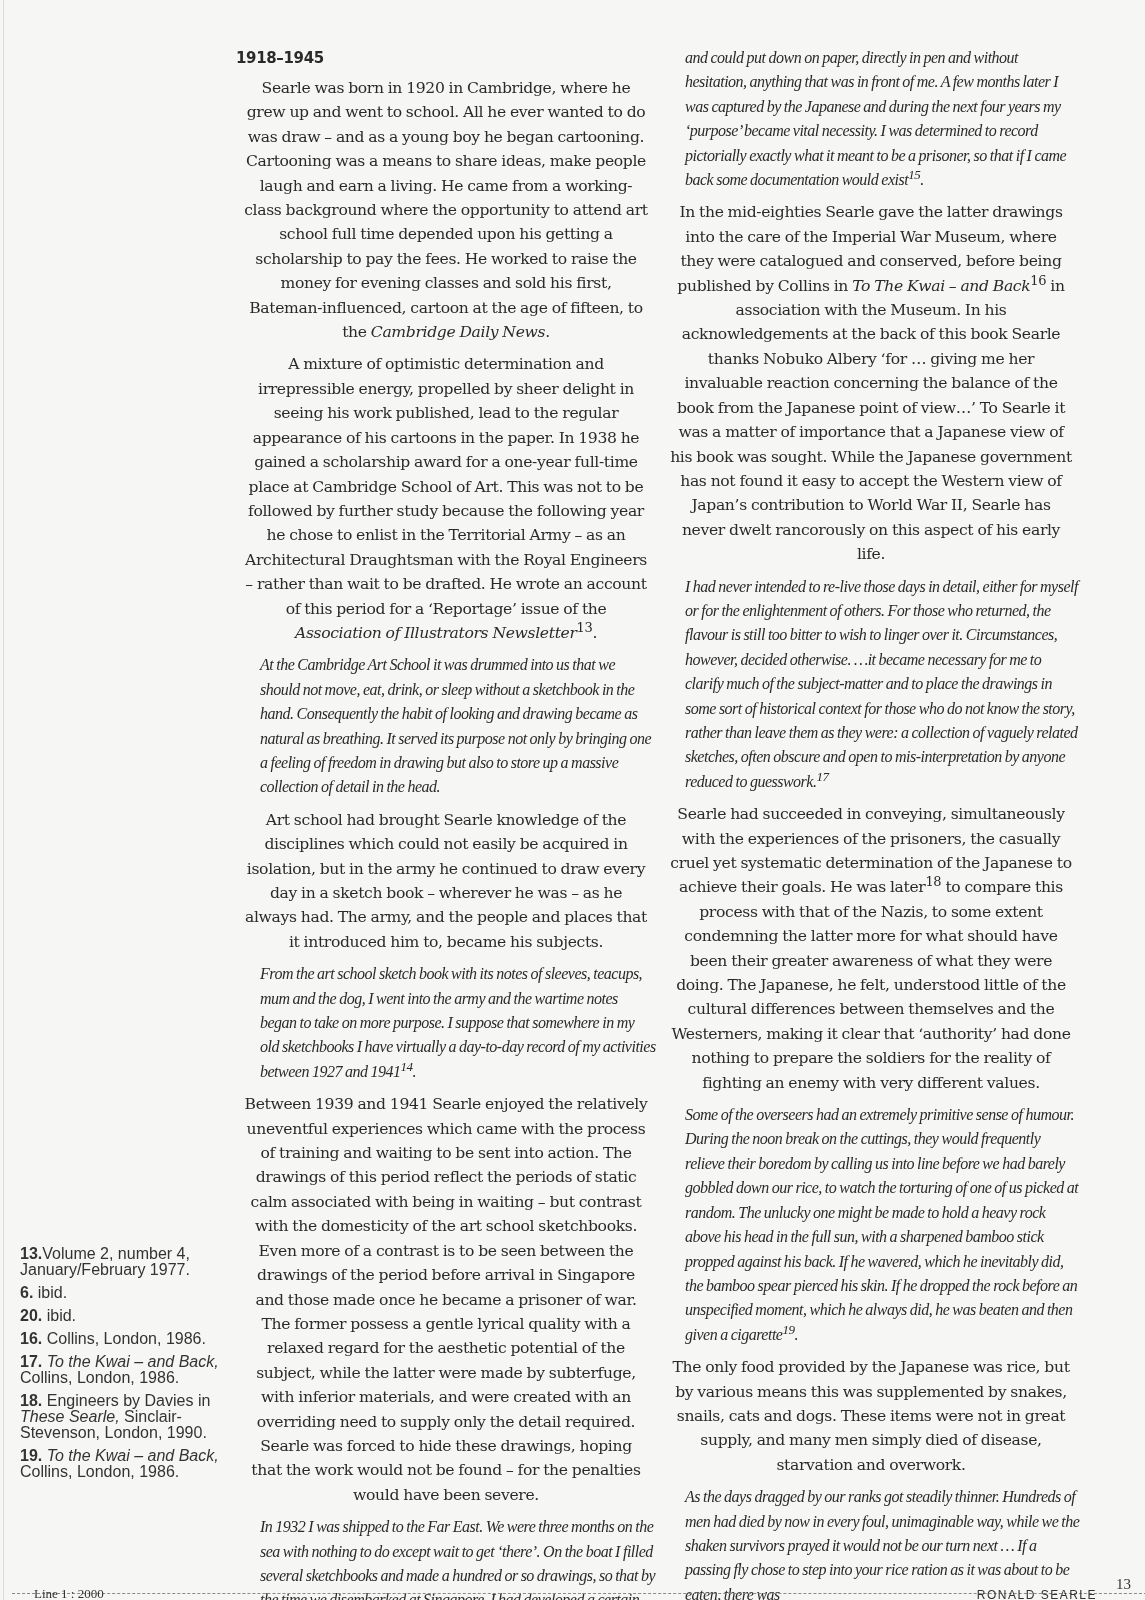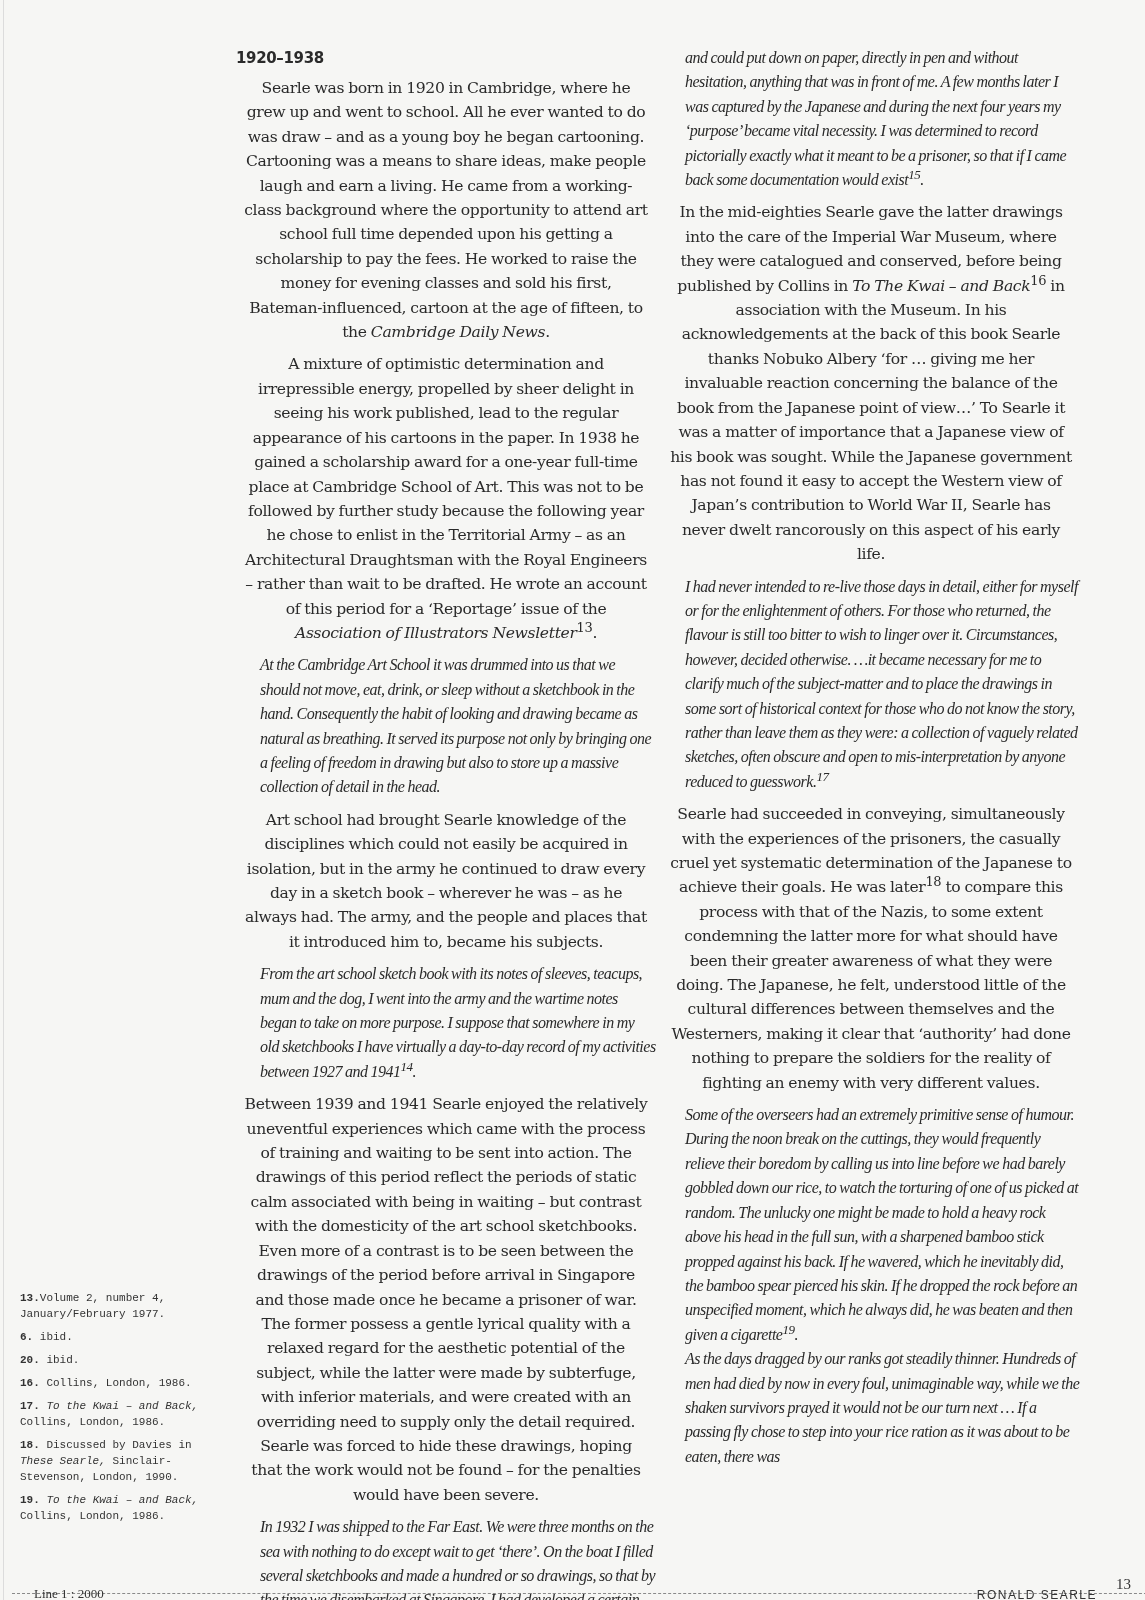--- a/index.html
+++ b/index.html
@@ -24,23 +24,23 @@
   .para { margin: 8px; text-align: center; }
   .quote {
     margin: 0; padding-left: 24px;
     font-style: italic; font-size: 14.2px; letter-spacing: -0.5px;
     font-family: "Liberation Serif", "DejaVu Serif", serif;
     font-size: 16px;
   }
   .quote.cont { padding-left: 24px; }
   sup { font-size: 13px; line-height: 0; }
   .footnotes {
-    position: absolute; left: 20px; top: 1290px; width: 200px;
-    font-family: Liberation Mono, monospace;
-    font-size: 11px; line-height: 16px; color: #333;
+    position: absolute; left: 20px; top: 1246px; width: 200px;
+    font-family: Liberation Sans, sans-serif;
+    font-size: 16px; line-height: 16px; color: #333;
   }
   .fn { margin: 0 0 7px 0; }
   .fn i { font-style: italic; }
   .fn-num { font-weight: bold; }
   .footer {
     position: absolute; left: 12px; top: 1590px; width: 1145px; height: 10px;
   }
   .footer-rule {
     position: absolute; left: 0; right: 0; top: 3px;
     border-top: 1px dashed #8a8a8a;
@@ -63,21 +63,21 @@
     position: absolute; left: 3px; top: 0; bottom: 0;
     border-left: 1px solid #dcdcdc;
   }
 </style>
 </head>
 <body>
 
 <div class="margin-rule"></div>
 
 <div class="col col-left">
-  <div class="heading">1920–1938</div>
+  <div class="heading">1918–1945</div>
 
   <p class="para"><span>Searle was born in 1920 in Cambridge, where he grew up and went to school. All he ever wanted to do was draw – and as a young boy he began cartooning. Cartooning was a means to share ideas, make people laugh and earn a living. He came from a working-class background where the opportunity to attend art school full time depended upon his getting a scholarship to pay the fees. He worked to raise the money for evening classes and sold his first, Bateman-influenced, cartoon at the age of fifteen, to the </span><i>Cambridge Daily News</i><span>.</span></p>
 
   <p class="para"><span>A mixture of optimistic determination and irrepressible energy, propelled by sheer delight in seeing his work published, lead to the regular appearance of his cartoons in the paper. In 1938 he gained a scholarship award for a one-year full-time place at Cambridge School of Art. This was not to be followed by further study because the following year he chose to enlist in the Territorial Army – as an Architectural Draughtsman with the Royal Engineers – rather than wait to be drafted. He wrote an account of this period for a ‘Reportage’ issue of the </span><i>Association of Illustrators Newsletter</i><sup>13</sup><span>.</span></p>
 
   <p class="quote"><span>At the Cambridge Art School it was drummed into us that we should not move, eat, drink, or sleep without a sketchbook in the hand. Consequently the habit of looking and drawing became as natural as breathing. It served its purpose not only by bringing one a feeling of freedom in drawing but also to store up a massive collection of detail in the head.</span></p>
 
   <p class="para"><span>Art school had brought Searle knowledge of the disciplines which could not easily be acquired in isolation, but in the army he continued to draw every day in a sketch book – wherever he was – as he always had. The army, and the people and places that it introduced him to, became his subjects.</span></p>
 
   <p class="quote"><span>From the art school sketch book with its notes of sleeves, teacups, mum and the dog, I went into the army and the wartime notes began to take on more purpose. I suppose that somewhere in my old sketchbooks I have virtually a day-to-day record of my activities between 1927 and 1941</span><sup>14</sup><span>.</span></p>
@@ -91,31 +91,32 @@
   <p class="quote cont"><span>and could put down on paper, directly in pen and without hesitation, anything that was in front of me. A few months later I was captured by the Japanese and during the next four years my ‘purpose’ became vital necessity. I was determined to record pictorially exactly what it meant to be a prisoner, so that if I came back some documentation would exist</span><sup>15</sup><span>.</span></p>
 
   <p class="para"><span>In the mid-eighties Searle gave the latter drawings into the care of the Imperial War Museum, where they were catalogued and conserved, before being published by Collins in </span><i>To The Kwai – and Back</i><sup>16</sup><span> in association with the Museum. In his acknowledgements at the back of this book Searle thanks Nobuko Albery ‘for … giving me her invaluable reaction concerning the balance of the book from the Japanese point of view…’ To Searle it was a matter of importance that a Japanese view of his book was sought. While the Japanese government has not found it easy to accept the Western view of Japan’s contribution to World War II, Searle has never dwelt rancorously on this aspect of his early life.</span></p>
 
   <p class="quote"><span>I had never intended to re-live those days in detail, either for myself or for the enlightenment of others. For those who returned, the flavour is still too bitter to wish to linger over it. Circumstances, however, decided otherwise. …it became necessary for me to clarify much of the subject-matter and to place the drawings in some sort of historical context for those who do not know the story, rather than leave them as they were: a collection of vaguely related sketches, often obscure and open to mis-interpretation by anyone reduced to guesswork.</span><sup>17</sup></p>
 
   <p class="para"><span>Searle had succeeded in conveying, simultaneously with the experiences of the prisoners, the casually cruel yet systematic determination of the Japanese to achieve their goals. He was later</span><sup>18</sup><span> to compare this process with that of the Nazis, to some extent condemning the latter more for what should have been their greater awareness of what they were doing. The Japanese, he felt, understood little of the cultural differences between themselves and the Westerners, making it clear that ‘authority’ had done nothing to prepare the soldiers for the reality of fighting an enemy with very different values.</span></p>
 
   <p class="quote"><span>Some of the overseers had an extremely primitive sense of humour. During the noon break on the cuttings, they would frequently relieve their boredom by calling us into line before we had barely gobbled down our rice, to watch the torturing of one of us picked at random. The unlucky one might be made to hold a heavy rock above his head in the full sun, with a sharpened bamboo stick propped against his back. If he wavered, which he inevitably did, the bamboo spear pierced his skin. If he dropped the rock before an unspecified moment, which he always did, he was beaten and then given a cigarette</span><sup>19</sup><span>.</span></p>
 
+  <p class="para"><span>The only food provided by the Japanese was rice, but by various means this was supplemented by snakes, snails, cats and dogs. These items were not in great supply, and many men simply died of disease, starvation and overwork.</span></p>
 
   <p class="quote"><span>As the days dragged by our ranks got steadily thinner. Hundreds of men had died by now in every foul, unimaginable way, while we the shaken survivors prayed it would not be our turn next … If a passing fly chose to step into your rice ration as it was about to be eaten, there was</span></p>
 </div>
 
 <div class="footnotes">
   <p class="fn"><span class="fn-num">13.</span><span>Volume 2, number 4, January/February 1977.</span></p>
   <p class="fn"><span class="fn-num">6.</span> <span>ibid.</span></p>
   <p class="fn"><span class="fn-num">20.</span> <span>ibid.</span></p>
   <p class="fn"><span class="fn-num">16.</span> <span>Collins, London, 1986.</span></p>
   <p class="fn"><span class="fn-num">17.</span> <i>To the Kwai – and Back,</i><br><span>Collins, London, 1986.</span></p>
-  <p class="fn"><span class="fn-num">18.</span> <span>Discussed by Davies in</span><br><i>These Searle,</i> <span>Sinclair-Stevenson, London, 1990.</span></p>
+  <p class="fn"><span class="fn-num">18.</span> <span>Engineers by Davies in</span><br><i>These Searle,</i> <span>Sinclair-Stevenson, London, 1990.</span></p>
   <p class="fn"><span class="fn-num">19.</span> <i>To the Kwai – and Back,</i><br><span>Collins, London, 1986.</span></p>
 </div>
 
 <div class="footer">
   <div class="footer-rule"></div>
   <span class="footer-left">Line 1 : 2000</span>
   <span class="footer-right">RONALD SEARLE</span>
   <span class="page-number">13</span>
 </div>
 

